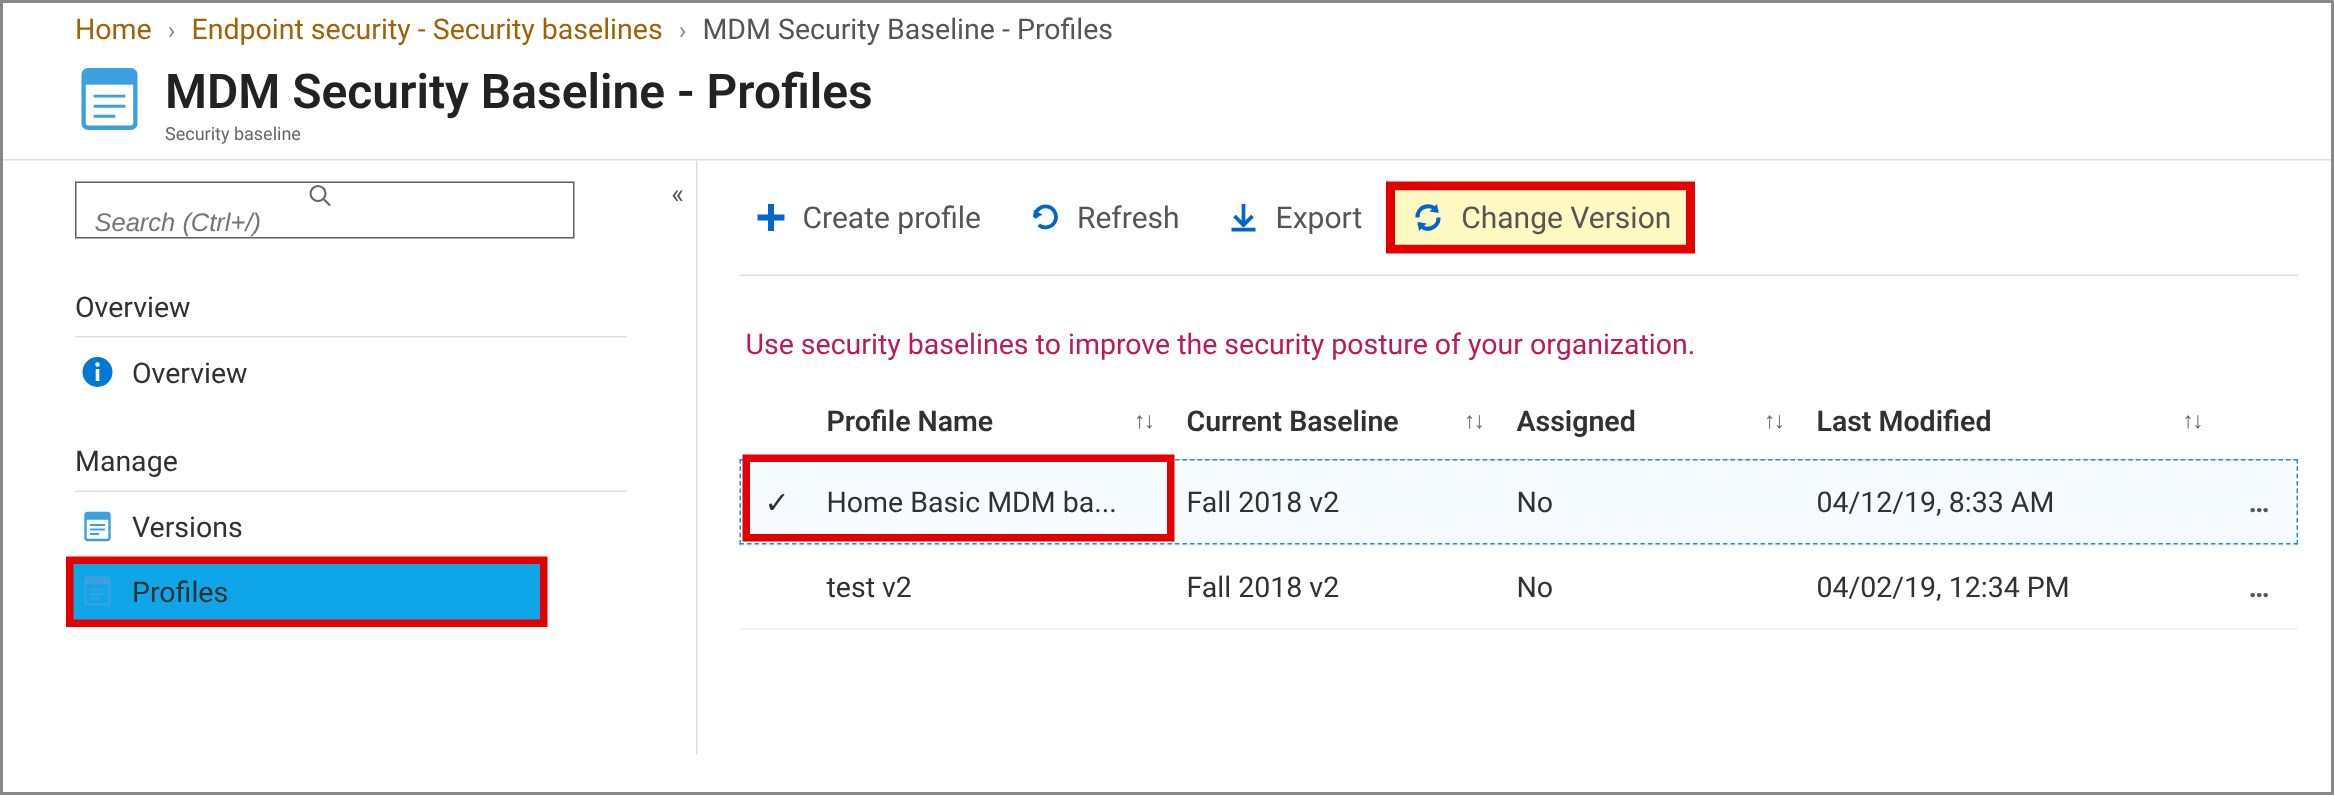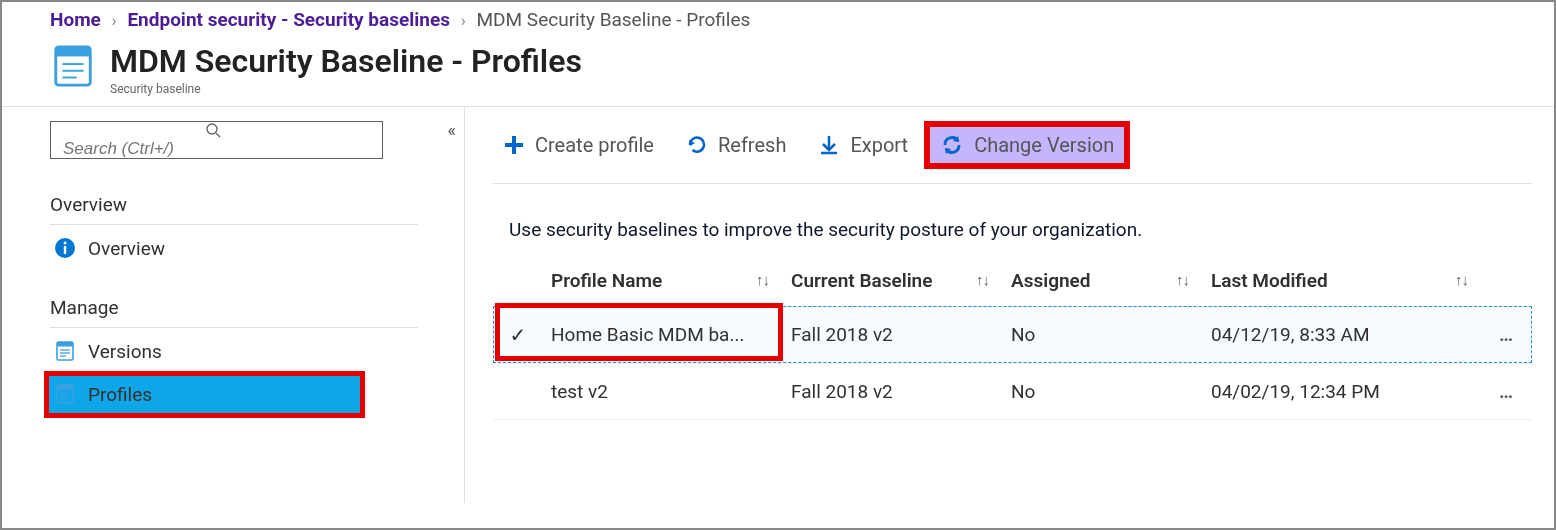--- a/index.html
+++ b/index.html
@@ -14,21 +14,21 @@
     overflow: hidden;
     border: 2px solid #888;
   }
 
   
   .breadcrumb {
     padding: 6px 12px 8px 48px;
     font-size: 19px;
     color: #555;
   }
-  .breadcrumb a { color: #4c1d95; text-decoration: none; font-weight: bold; }
+  .breadcrumb a { color: #a16207; text-decoration: none; }
   .breadcrumb .sep { color: #888; margin: 0 6px; font-size: 17px; }
   .breadcrumb .current { color: #555; }
 
   
   .header {
     display: flex;
     align-items: flex-start;
     padding: 4px 12px 10px 48px;
     border-bottom: 1px solid #e1dfdd;
   }
@@ -140,33 +140,33 @@
   .tb-btn {
     display: flex;
     align-items: center;
     font-size: 20px;
     color: #555;
     cursor: pointer;
     padding: 6px 10px;
   }
   .tb-btn svg, .tb-btn .ico { margin-right: 10px; }
   .tb-btn.highlighted-change {
-    background: #c4b5fd;
+    background: #fef9c3;
     position: relative;
   }
   .change-version-wrap {
     border: 6px solid #e50000;
     padding: 0;
     margin-left: -6px;
   }
 
   .desc {
     font-size: 19px;
-    color: #0f172a;
-    margin: 34px 0 18px 16px;
+    color: #be185d;
+    margin: 34px 0 18px 4px;
   }
 
   .col-search {
     display: flex;
     align-items: center;
     border: 1px solid #605e5c;
     height: 38px;
     padding: 0 10px;
     margin-bottom: 18px;
   }

